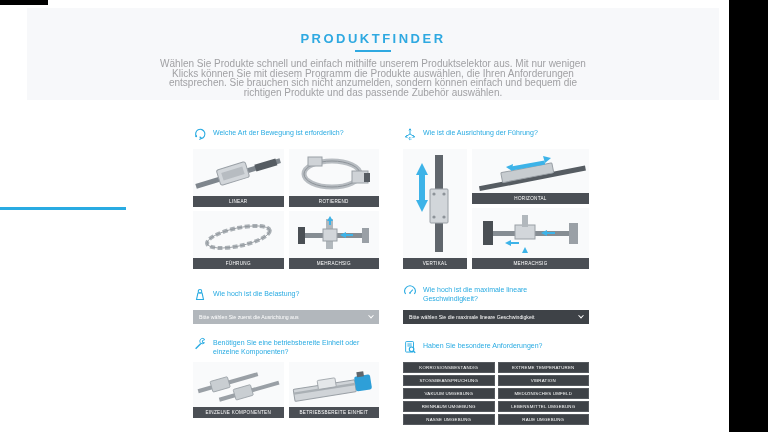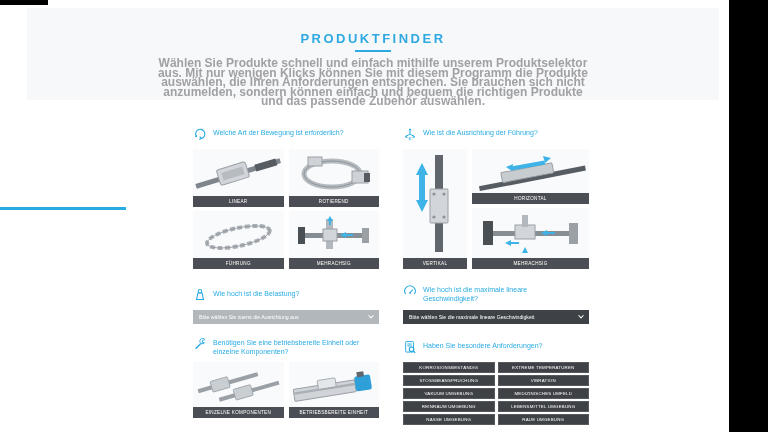--- a/index.html
+++ b/index.html
@@ -8,21 +8,21 @@
     position:relative; width:768px; height:432px; overflow:hidden;
     background:#ffffff; font-family:"Liberation Sans", sans-serif;padding-left:40px;
   }
   .topleft-bar { position:absolute; left:0; top:0; width:48px; height:5px; background:#000; }
   .right-bar   { position:absolute; left:729px; top:0; width:39px; height:432px; background:#000; }
   .blue-line   { position:absolute; left:0; top:207px; width:126px; height:3px; background:#29abe2; }
 
   .hero { position:absolute; left:27px; top:8px; width:692px; height:92px; background:#f7f8fa; text-align:center; }
   .title { margin-top:23px; font-size:13px; font-weight:600; letter-spacing:2.5px; color:#2fa9e1; }
   .title-underline { width:36px; height:2px; background:#2fa9e1; margin:4px auto 0; }
-  .intro { margin:7px auto 11px; max-width:444px; font-size:12px; line-height:9.6px; color:#a1a1a4;font-weight:bold; }
+  .intro { margin:7px auto 11px; max-width:444px; font-size:10px; line-height:9.6px; color:#a1a1a4; }
 
   .sec { position:absolute; width:186px; }
   .qhead { display:flex; align-items:flex-start; gap:6px; color:#29abe2; margin-bottom:8px; }
   .qicon { flex:0 0 14px; height:14px; }
   .qicon svg { display:block; }
   .qlabel { font-size:7px; line-height:8.6px; padding-top:2px; }
 
   .tiles2 { display:grid; grid-template-columns:1fr 1fr; gap:4px 5px; }
   .tile { display:flex; flex-direction:column; }
   .timg { background:#f9fafb; display:flex; align-items:center; justify-content:center; overflow:hidden; }

